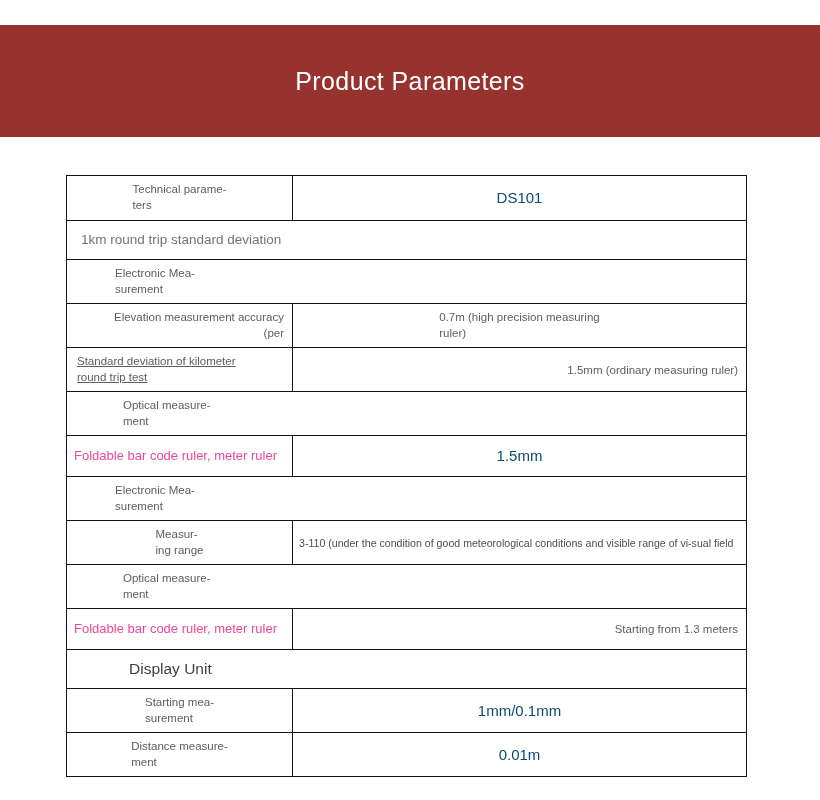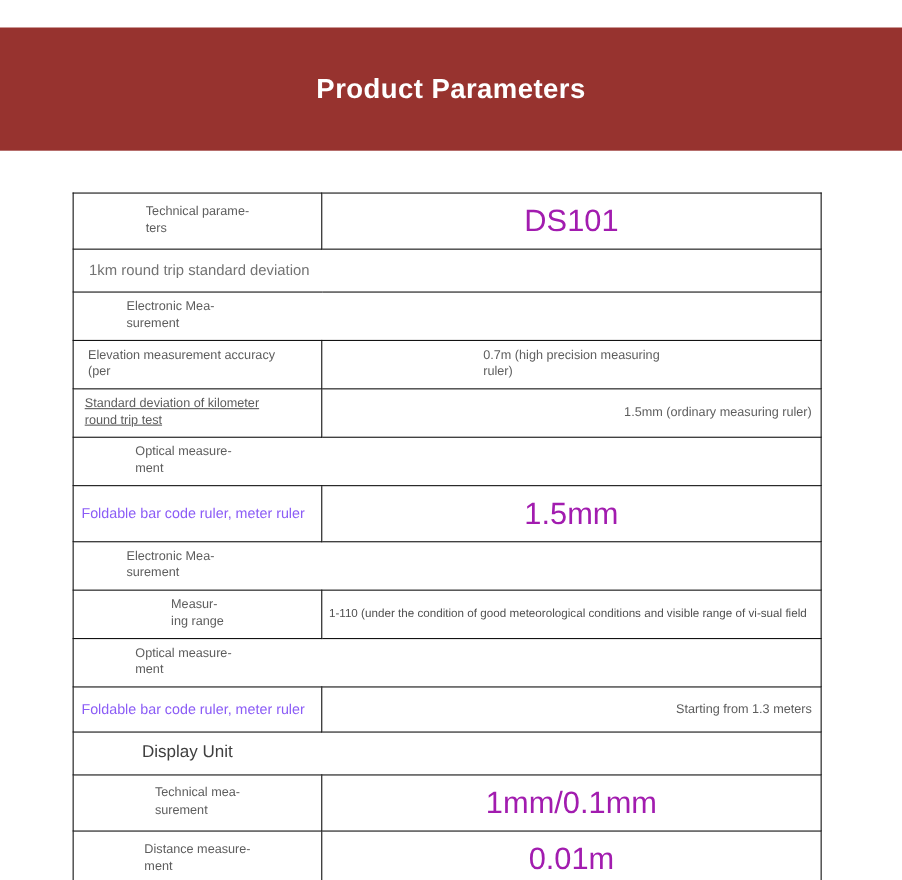--- a/index.html
+++ b/index.html
@@ -23,21 +23,21 @@
     width: 820px;
     height: 112px;
     background: #97332f;
     display: flex;
     align-items: center;
     justify-content: center;
   }
   .banner-title {
     color: #ffffff;
     font-size: 25px;
-    font-weight: 700;
+    font-weight: 400;
     letter-spacing: 0.4px;
     line-height: 1;
     font-family: "Liberation Sans", sans-serif;
     text-align: center;
   }
 
   
   .spec-table-wrap {
     position: absolute;
     left: 66px;
@@ -81,35 +81,35 @@
 
   
   .lbl-flow {
     font-size: 13.5px;
     color: #737373;
     padding-left: 14px;
     white-space: nowrap;
   }
   .lbl-fill {
     font-size: 13px;
-    color: #8b5cf6;
+    color: #ec4899;
     padding-left: 7px;
     white-space: nowrap;
   }
   .lbl-section {
     font-size: 15.5px;
     color: #3f3f3f;
     padding-left: 62px;
   }
 
   
   .val-big {
     text-align: center;
-    font-size: 28px;
-    color: #a21caf;
+    font-size: 15px;
+    color: #0c4a6e;
     font-family: "Liberation Sans", sans-serif;
   }
   .val-mid {
     text-align: right;
     font-size: 11.5px;
     color: #5d5d5d;
     line-height: 1.4;
   }
   .val-centerblock {
     display: flex;
@@ -175,21 +175,21 @@
             <span>
               <span>Electronic Mea-</span><br>
               <span>surement</span>
             </span>
           </div>
         </td>
       </tr>
 
       <tr>
         <td class="h-med">
-          <div class="cell" style="padding-left:13px;">
+          <div class="cell" style="padding-left:13px;text-align:right;">
             <span>Elevation measurement accuracy</span><br>
             <span>(per</span>
           </div>
         </td>
         <td class="h-med">
           <div class="cell val-centerblock">
             <span>
               <span>0.7m (high precision measuring</span><br>
               <span>ruler)</span>
             </span>
@@ -240,21 +240,21 @@
       <tr>
         <td class="h-med">
           <div class="cell lbl-centerblock">
             <span style="max-width:62px;">
               <span>Measur-</span><br>
               <span>ing range</span>
             </span>
           </div>
         </td>
         <td class="h-med">
-          <div class="cell val-justify">1-110 (under the condition of good meteorological conditions and visible range of vi-sual field</div>
+          <div class="cell val-justify">3-110 (under the condition of good meteorological conditions and visible range of vi-sual field</div>
         </td>
       </tr>
 
       <tr>
         <td class="h-reg" colspan="2">
           <div class="cell" style="padding-left:56px;">
             <span>Optical measure-</span><br>
             <span>ment</span>
           </div>
         </td>
@@ -272,21 +272,21 @@
       <tr>
         <td class="h-reg" colspan="2">
           <div class="cell lbl-section">Display Unit</div>
         </td>
       </tr>
 
       <tr>
         <td class="h-med">
           <div class="cell lbl-centerblock">
             <span style="max-width:96px;">
-              <span>Technical mea-</span><br>
+              <span>Starting mea-</span><br>
               <span>surement</span>
             </span>
           </div>
         </td>
         <td class="h-med">
           <div class="cell val-big">1mm/0.1mm</div>
         </td>
       </tr>
 
       <tr>

